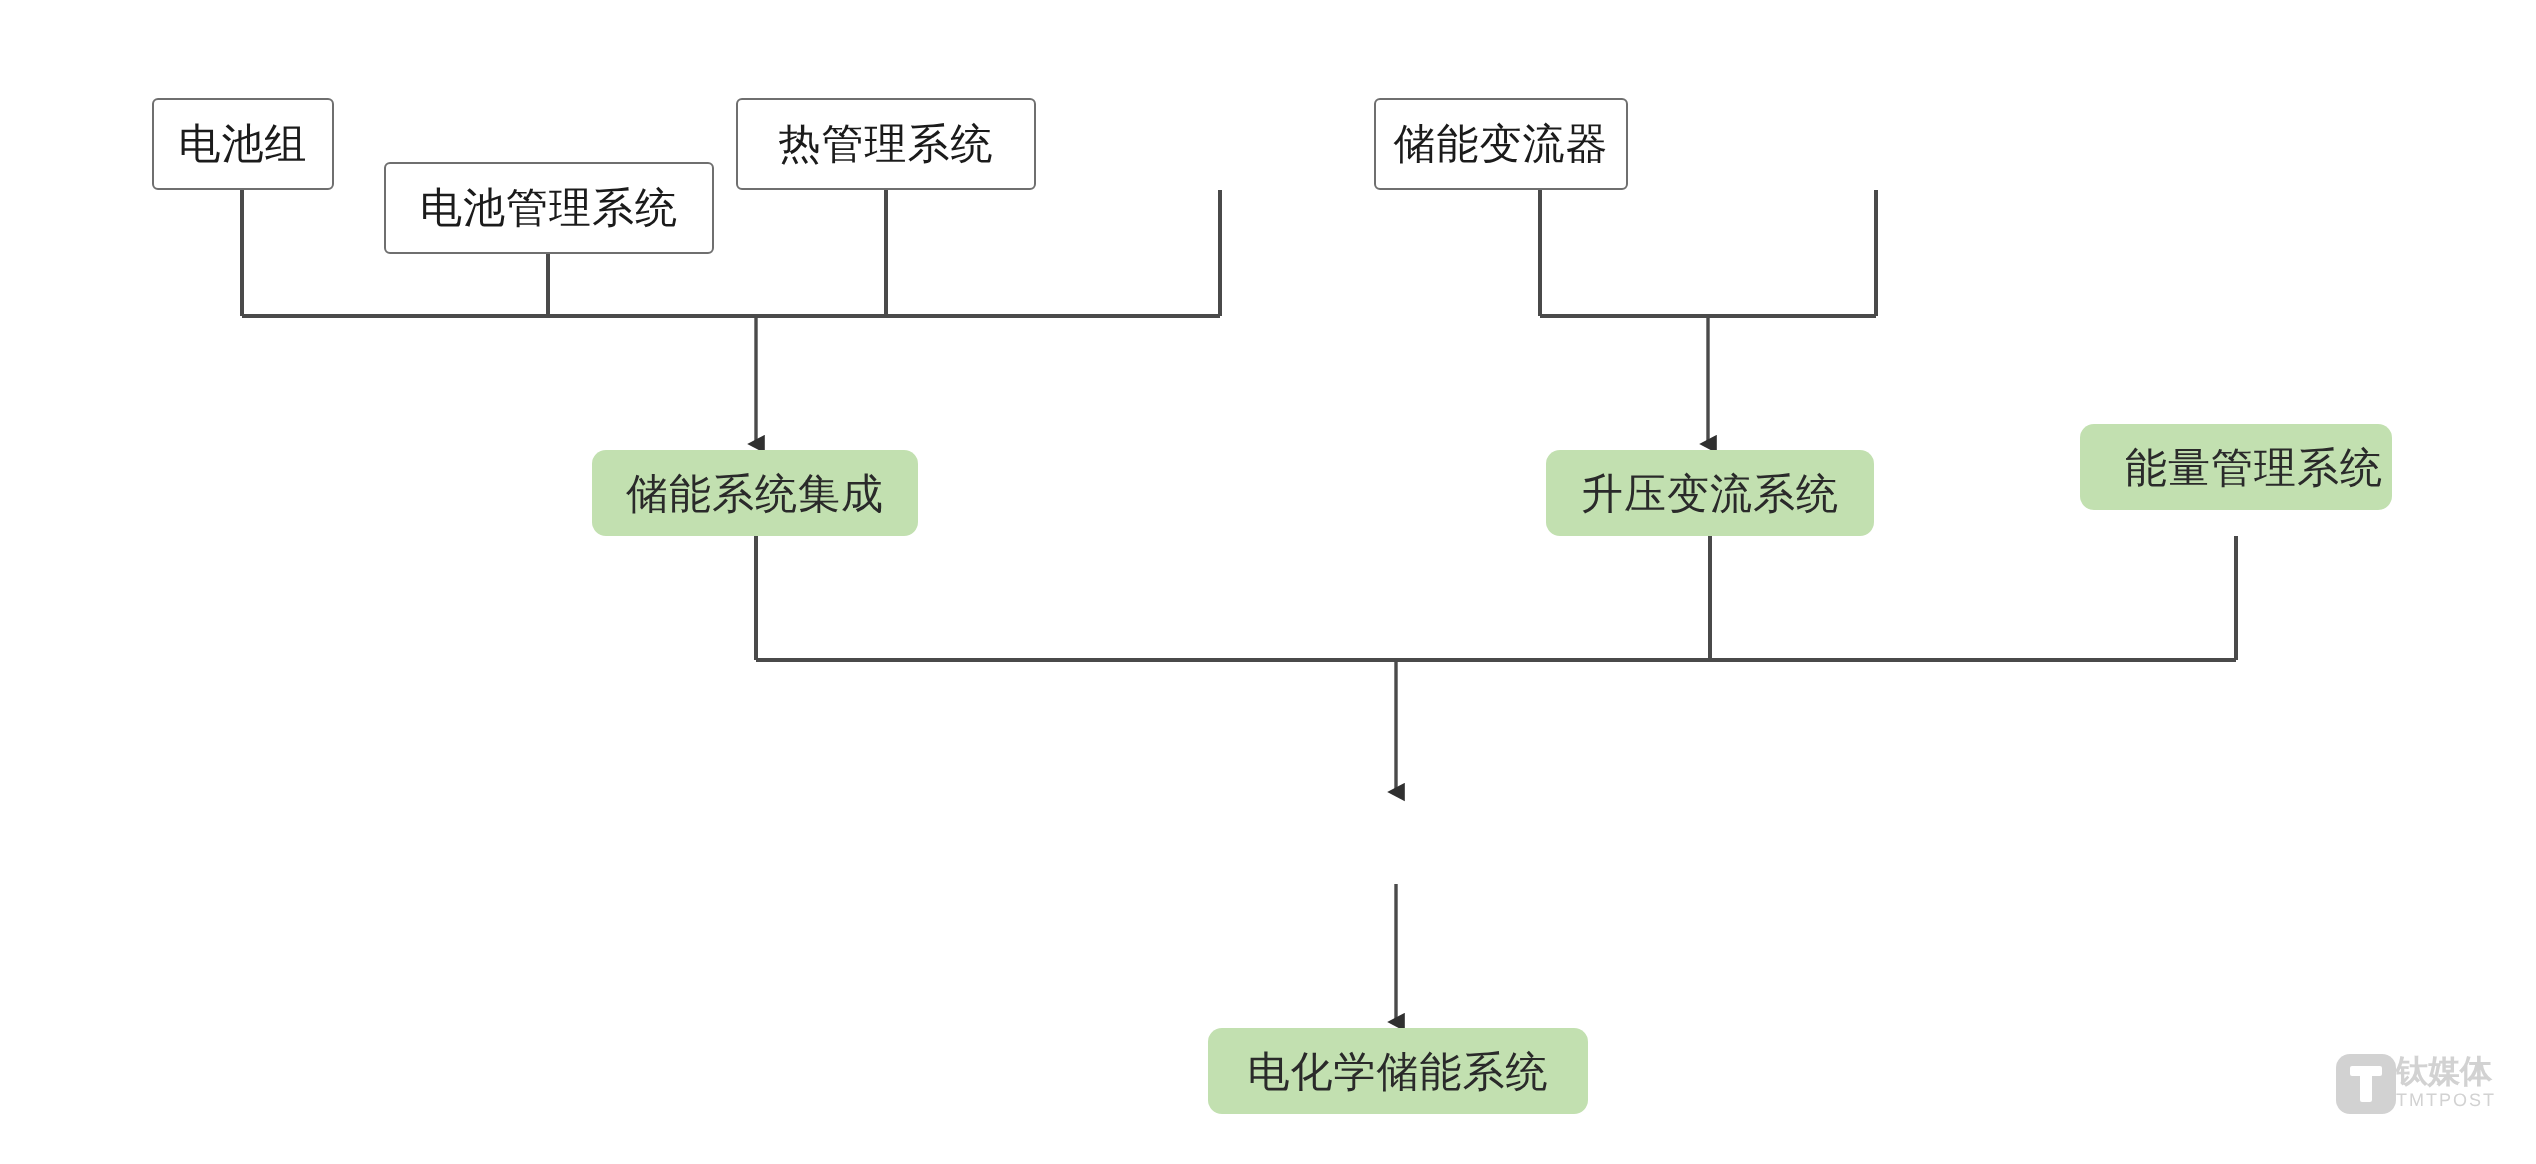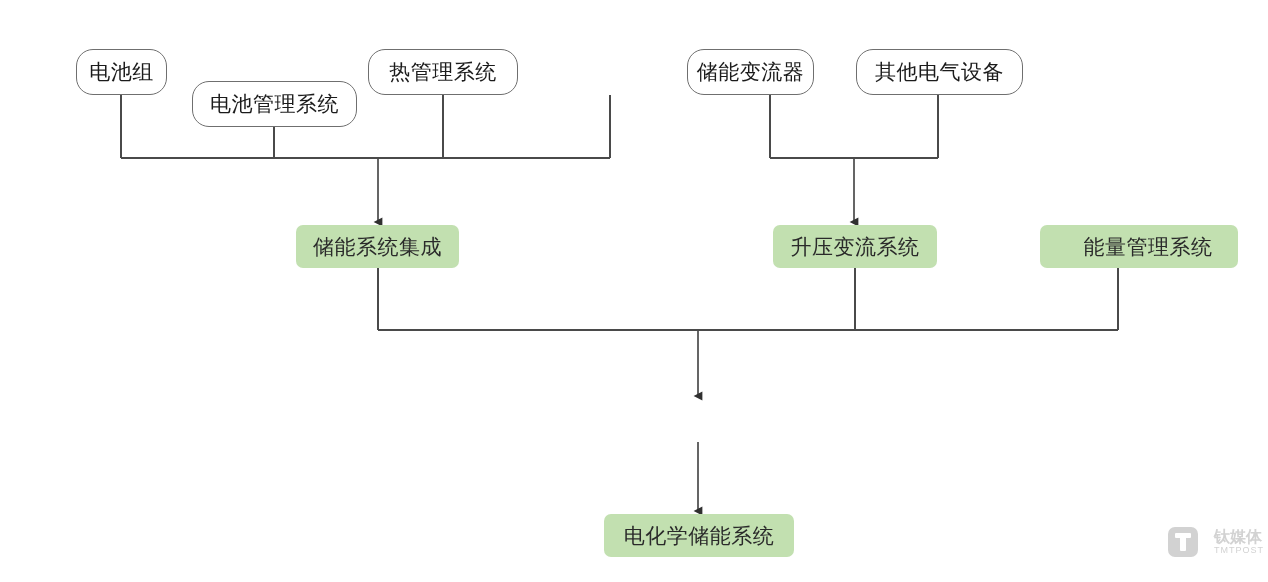--- a/index.html
+++ b/index.html
@@ -31,37 +31,37 @@
     box-sizing: border-box;
     display: flex;
     align-items: center;
     justify-content: center;
     white-space: nowrap;
     letter-spacing: 0.5px;
   }
   .node-white {
     background: #ffffff;
     border: 1.6px solid #6f6f6f;
-    border-radius: 17px;
+    border-radius: 3px;
     color: #1b1b1b;
     font-size: 21px;
   }
   .node-green {
     background: #c2e0b0;
     border: none;
     border-radius: 7px;
     color: #2a2a2a;
     font-size: 21px;
   }
   
   #watermark {
     position: absolute;
     display: flex;
     align-items: center;
-    gap: 16px;
+    gap: 0;
     opacity: 1;
   }
   #wm-mark {
     width: 30px;
     height: 30px;
     border-radius: 7px;
     background: #d2d2d2;
     position: relative;
     flex: 0 0 auto;
   }
@@ -164,33 +164,30 @@
 
   <div class="node node-white" style="left:368px; top:49px; width:150px; height:46px;">
     <span>热管理系统</span>
   </div>
 
 
   <div class="node node-white" style="left:687px; top:49px; width:127px; height:46px;align-items:center;">
     <span>储能变流器</span>
   </div>
 
-  <div class="node node-white" style="left:856px; top:49px; width:167px; height:46px;">
-    <span>其他电气设备</span>
-  </div>
 
   <div class="node node-green" style="left:296px; top:225px; width:163px; height:43px;">
     <span>储能系统集成</span>
   </div>
 
   <div class="node node-green" style="left:773px; top:225px; width:164px; height:43px;">
     <span>升压变流系统</span>
   </div>
 
-  <div class="node node-green" style="left:1040px; top:225px; width:198px; height:43px;padding-left:18px;">
+  <div class="node node-green" style="left:1040px; top:212px; width:156px; height:43px;padding-left:18px;">
     <span>能量管理系统</span>
   </div>
 
 
   <div class="node node-green" style="left:604px; top:514px; width:190px; height:43px;">
     <span>电化学储能系统</span>
   </div>
 
   <div id="watermark" style="left:1168px; top:527px;">
     <div id="wm-mark"></div>

